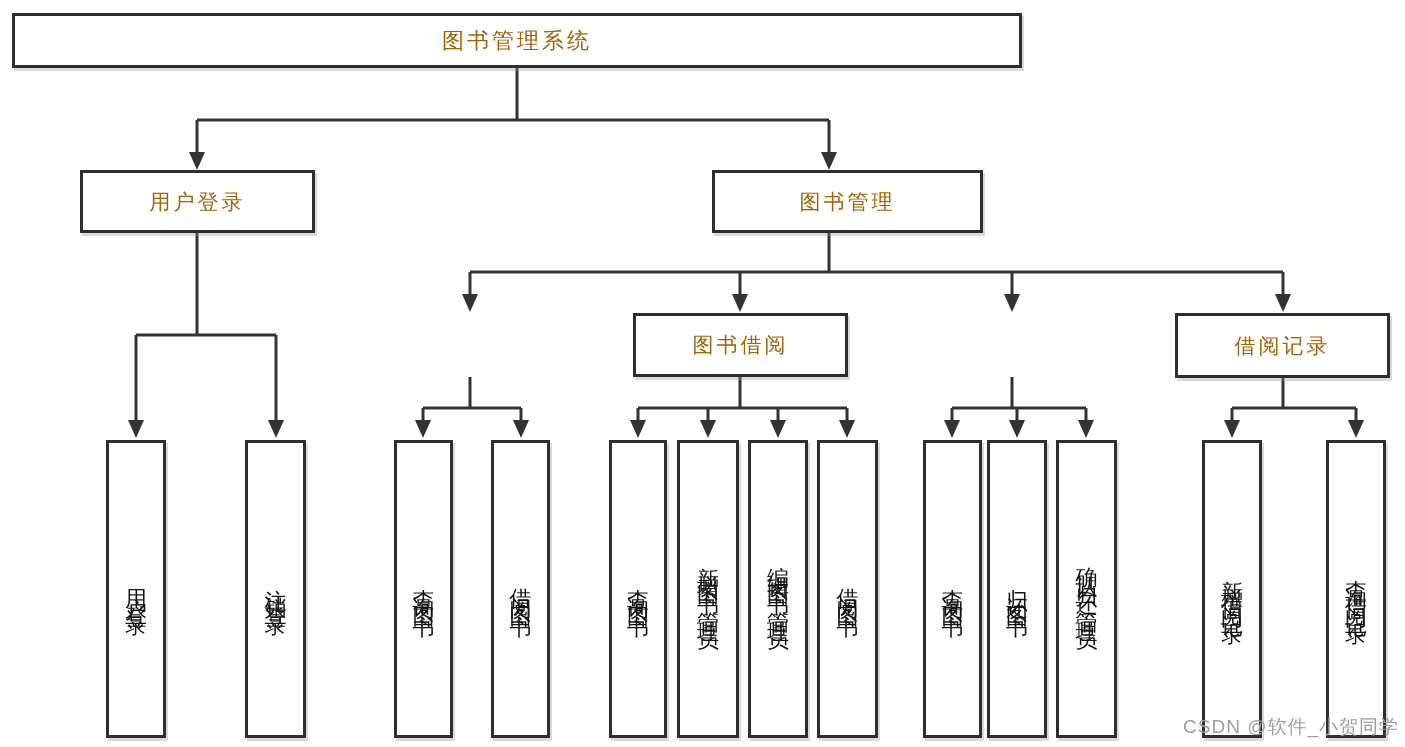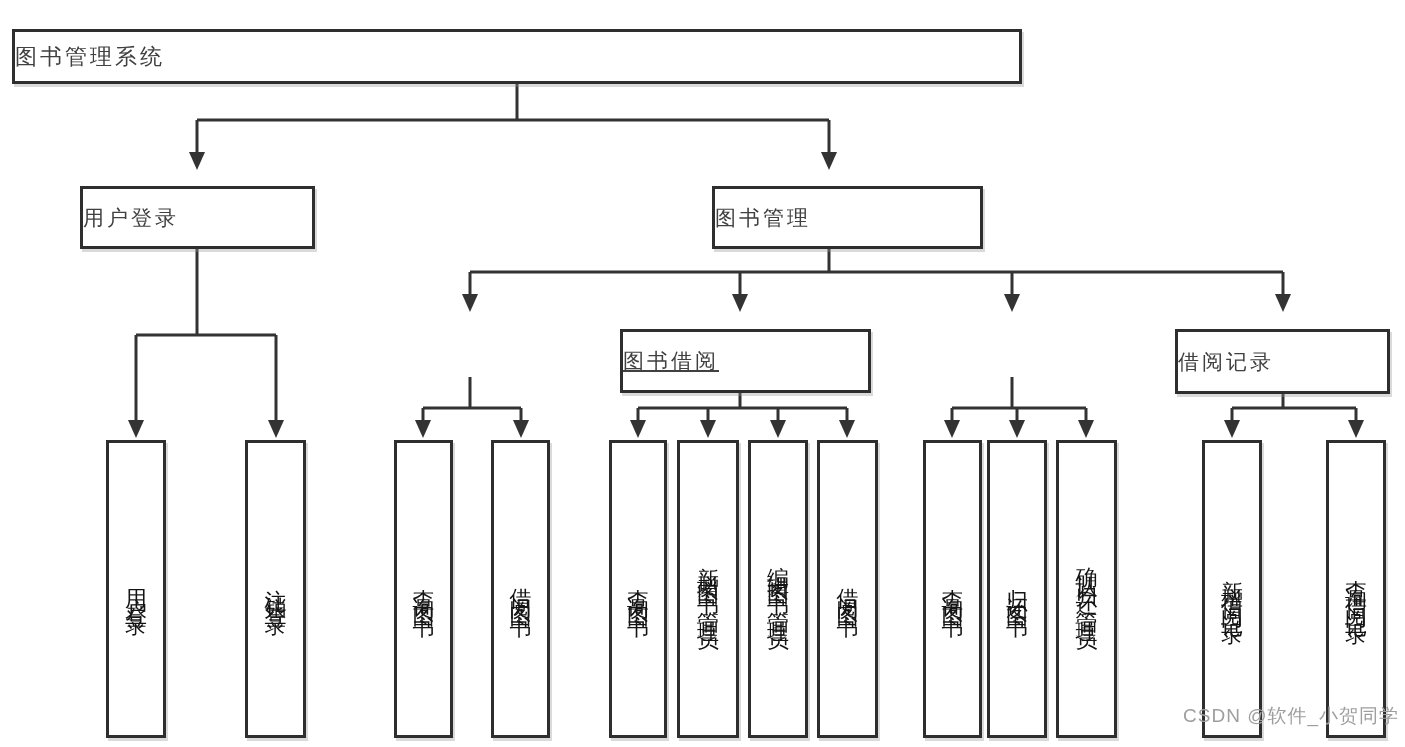--- a/index.html
+++ b/index.html
@@ -10,23 +10,23 @@
     font-family:"Liberation Sans","DejaVu Sans",sans-serif;
     overflow:hidden;
   }
   #wires{position:absolute;left:0;top:0;z-index:1;}
   .hbox{
     position:absolute;
     box-sizing:border-box;
     background:#ffffff;
     border:3px solid #2e2e2e;
     box-shadow:2px 3px 0 rgba(150,150,150,0.35);
-    display:flex;align-items:center;justify-content:flex-start;
-    font-size:21px;letter-spacing:3px;color:#404040;
-    z-index:2;white-space:nowrap;margin-top:16px;
+    display:flex;align-items:center;justify-content:center;
+    font-size:21px;letter-spacing:3px;color:#a16207;
+    z-index:2;white-space:nowrap;
   }
   .hbox.root{font-size:22px;}
   .vbox{
     position:absolute;
     box-sizing:border-box;
     background:#ffffff;
     border:3px solid #2e2e2e;
     box-shadow:2px 3px 0 rgba(150,150,150,0.35);
     display:flex;align-items:center;justify-content:center;
     z-index:2;
@@ -35,21 +35,21 @@
   .vbox .vtext{
     writing-mode:vertical-rl;
     text-orientation:mixed;
     font-size:22px;
     letter-spacing:9px;
     line-height:1;
     color:#141414;
   }
   #watermark{
     position:absolute;
-    right:6px;bottom:18px;
+    right:6px;bottom:7px;
     font-size:19px;
     color:#9e9e9e;
     letter-spacing:1px;
     z-index:3;
     white-space:nowrap;
   }
 </style>
 </head>
 <body>
 
@@ -139,21 +139,21 @@
     <span>图书管理系统</span>
   </div>
 
   <div class="hbox" style="left:80px;top:170px;width:235px;height:63px;">
     <span>用户登录</span>
   </div>
   <div class="hbox" style="left:712px;top:170px;width:271px;height:63px;">
     <span>图书管理</span>
   </div>
 
-  <div class="hbox" style="left:620px;top:313px;width:251px;height:64px;text-decoration:underline;">
+  <div class="hbox" style="left:633px;top:313px;width:215px;height:64px;">
     <span>图书借阅</span>
   </div>
   <div class="hbox" style="left:1175px;top:313px;width:215px;height:65px;">
     <span>借阅记录</span>
   </div>
 
   <div class="vbox" style="left:106px;width:60px;">
     <span class="vtext">用户登录</span>
   </div>
   <div class="vbox" style="left:245px;width:61px;">

